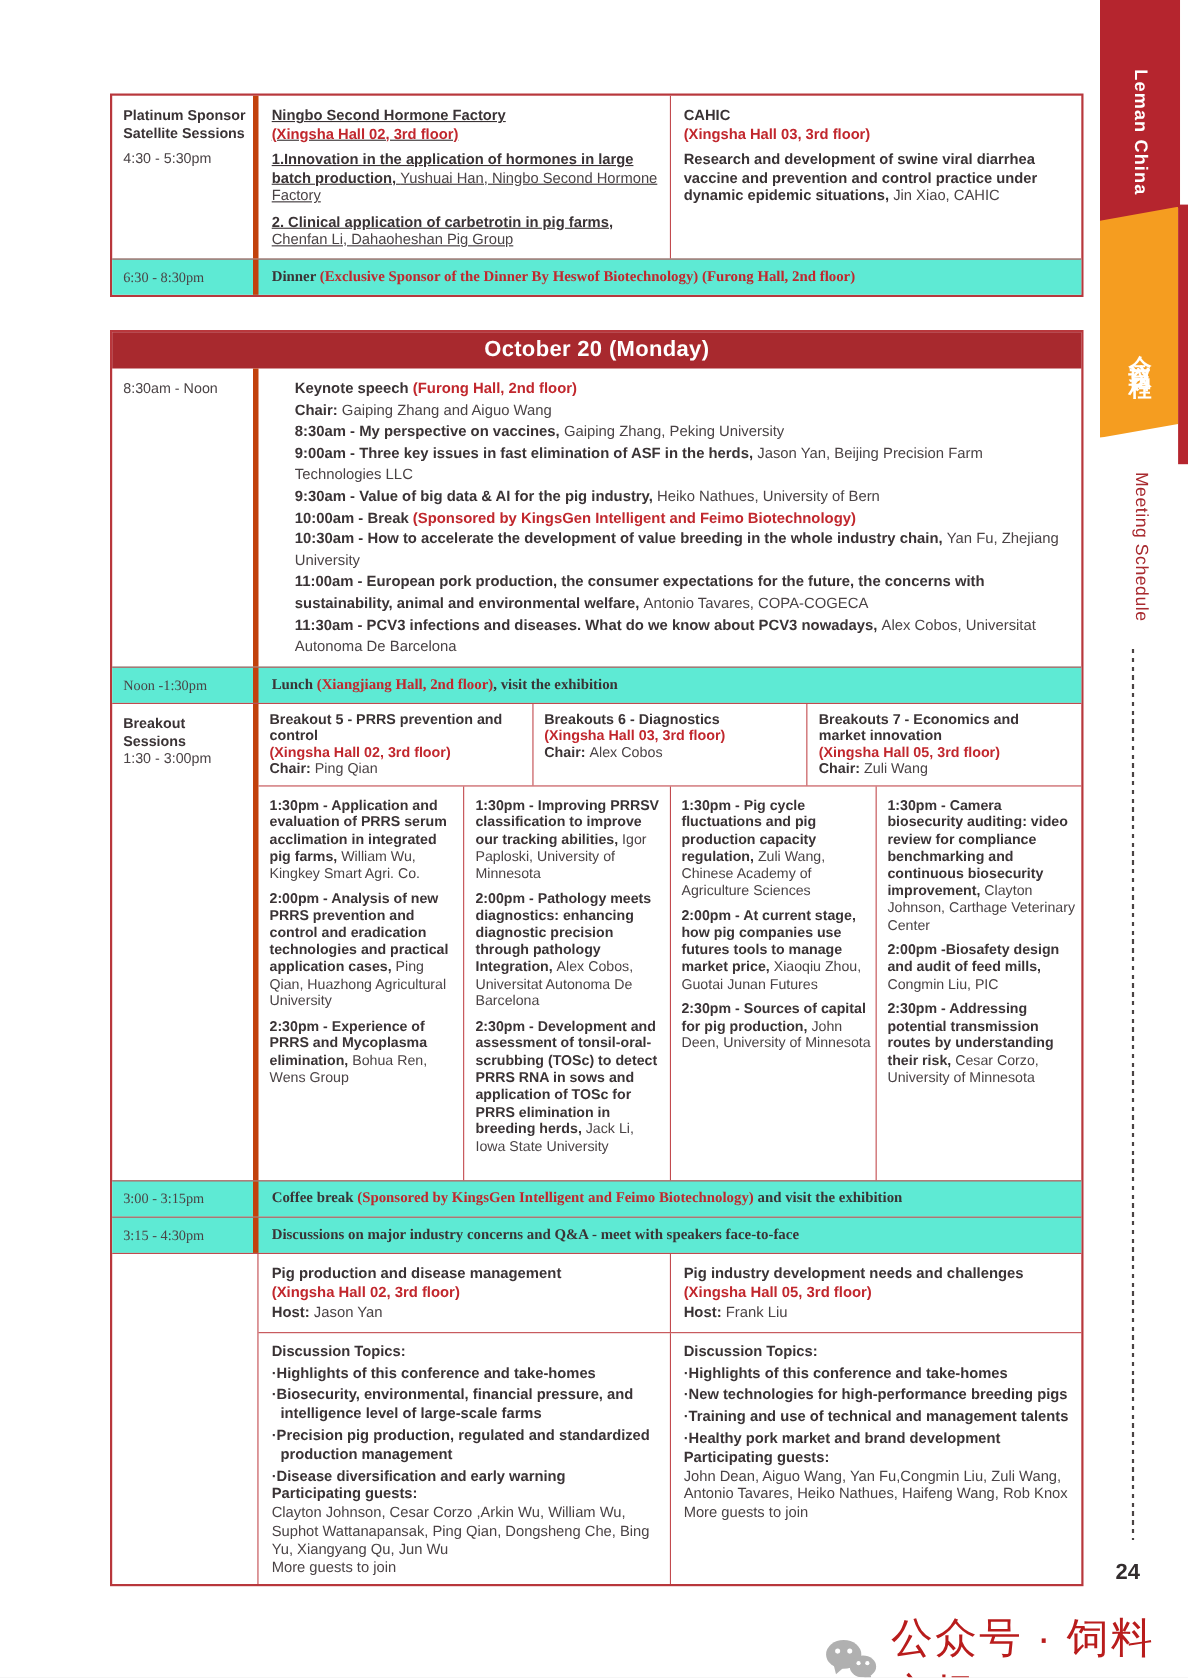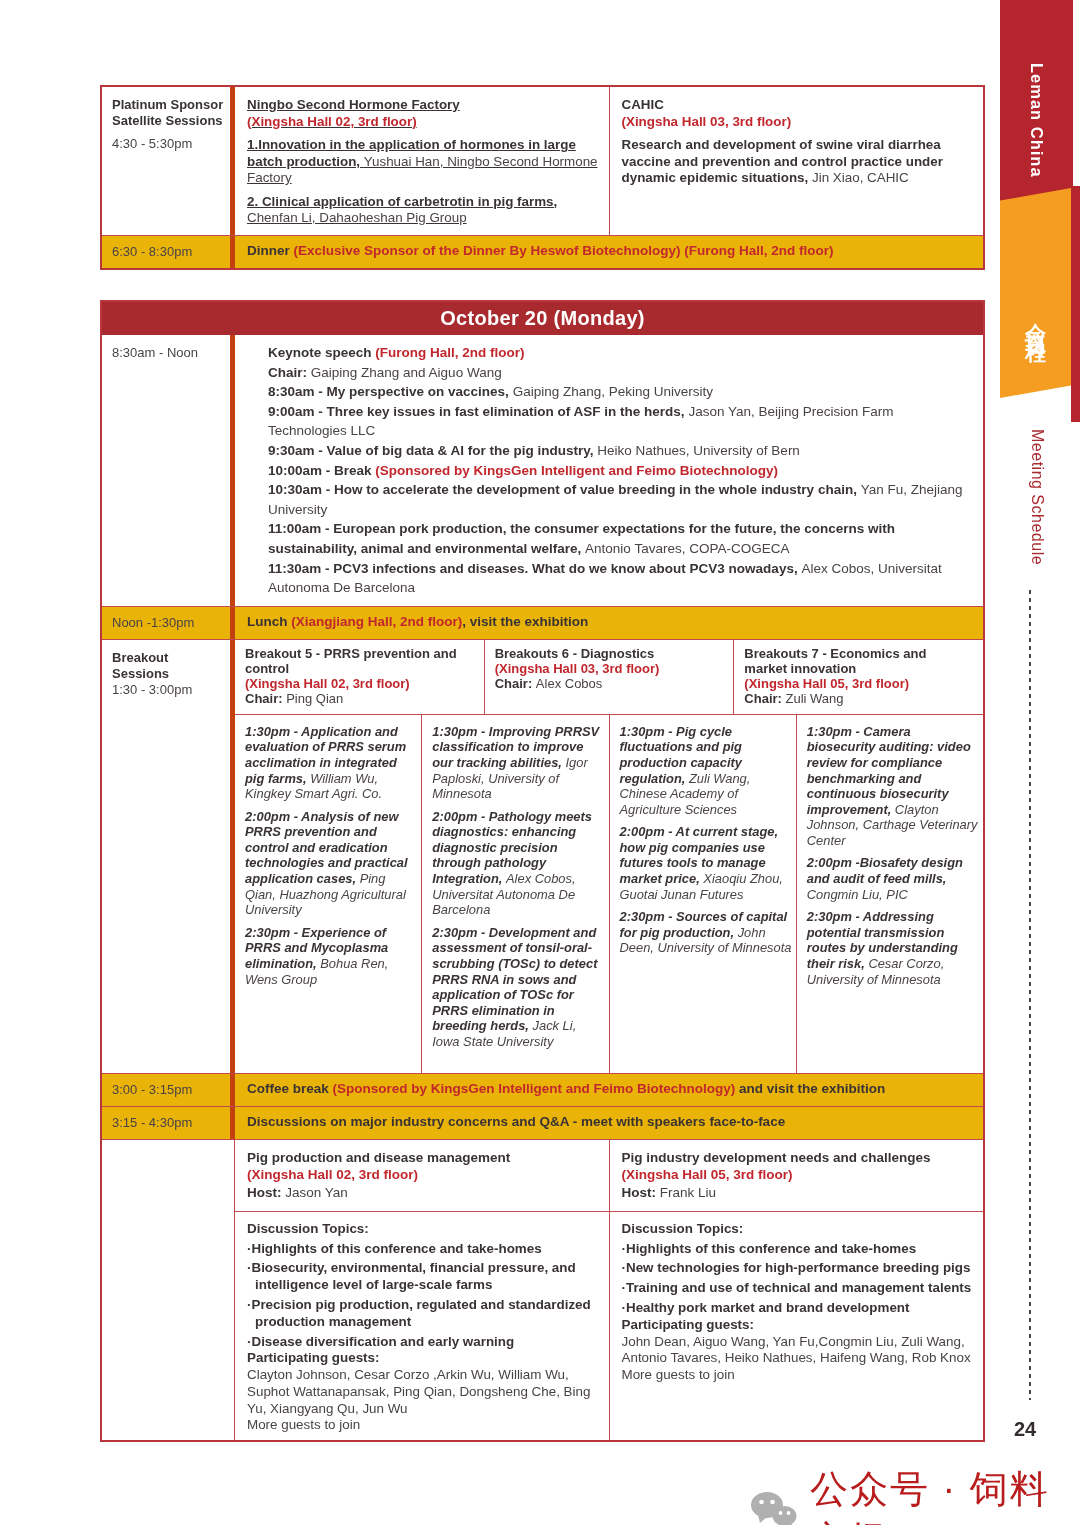--- a/index.html
+++ b/index.html
@@ -11,35 +11,35 @@
   .tbl { position:absolute; left:100px; width:885px; border:2px solid #b8373c; background:#fff; }
   .t1 { top:85px; }
   .t2 { top:300px; }
   .row { display:flex; }
   .row + .row { border-top:1px solid #c24a4e; }
   .timecell { flex:0 0 133px; width:133px; border-right:5px solid #c2410c;
               padding:10px 6px 8px 10px; font-size:13px; line-height:16px; }
   .cell { flex:1; padding:10px 10px 8px 12px; font-size:13.4px; line-height:16.5px; }
   .half { border-right:1px solid #c24a4e;text-decoration:underline; }
   .last { border-right:none; }
-  .pink { background:#eab308; }
+  .pink { background:#5eead4;font-family:Liberation Serif, serif; }
   .thin { min-height:33px; }
   .thin .timecell, .thin .cell { display:flex; align-items:center; padding-top:2px; padding-bottom:2px; }
   .thin .cell { font-size:13.5px; }
   .daybar { background:#a8292e; color:#fff; font-weight:bold; font-size:20px;
             text-align:center; min-height:33px; display:flex; align-items:center; justify-content:center;
             letter-spacing:0.3px; }
   .keynote-body { padding:8px 14px 8px 12px; font-size:13.5px; line-height:19.6px; }
   .keynote-row { min-height:262px;gap:21px; }
 
   
   .bsec .timecell { padding-top:10px; }
   .bright { flex:1; display:flex; flex-direction:column; }
   .bhead { display:flex; border-bottom:1px solid #c24a4e; min-height:75px; }
-  .bbody { display:flex; min-height:358px;font-style:italic; }
+  .bbody { display:flex; min-height:358px; }
   .bcell { flex:1; border-right:1px solid #c24a4e; padding:6px 19px 4px 10px;
            font-size:13px; line-height:15.2px; }
   .bbody .bcell { padding:9px 4px 8px 10px; font-size:12.9px; line-height:15.6px; }
   .bcell:last-child { border-right:none; }
 
   
   .psec .timecell { border-right:1px solid #c24a4e; }
   .pright { flex:1; display:flex; flex-direction:column; }
   .phead { display:flex; border-bottom:1px solid #c24a4e; min-height:72px; }
   .pbody { display:flex; min-height:221px; }

